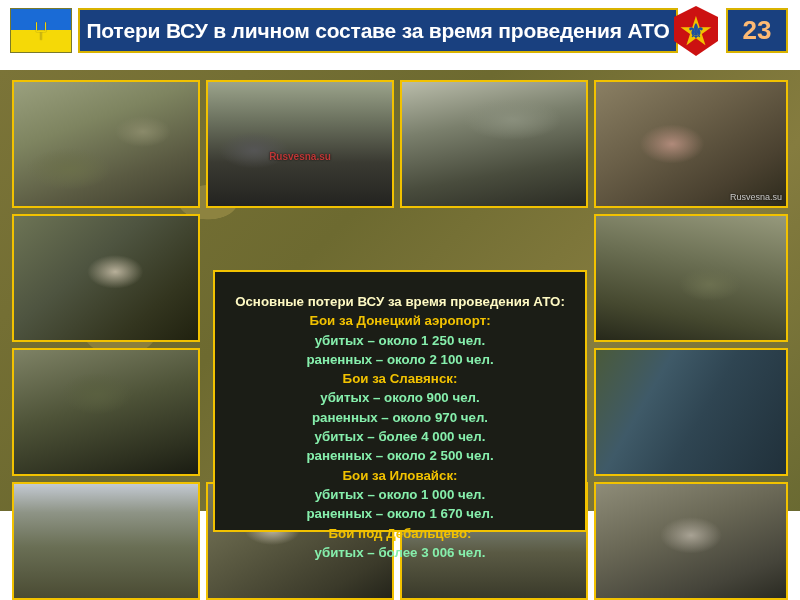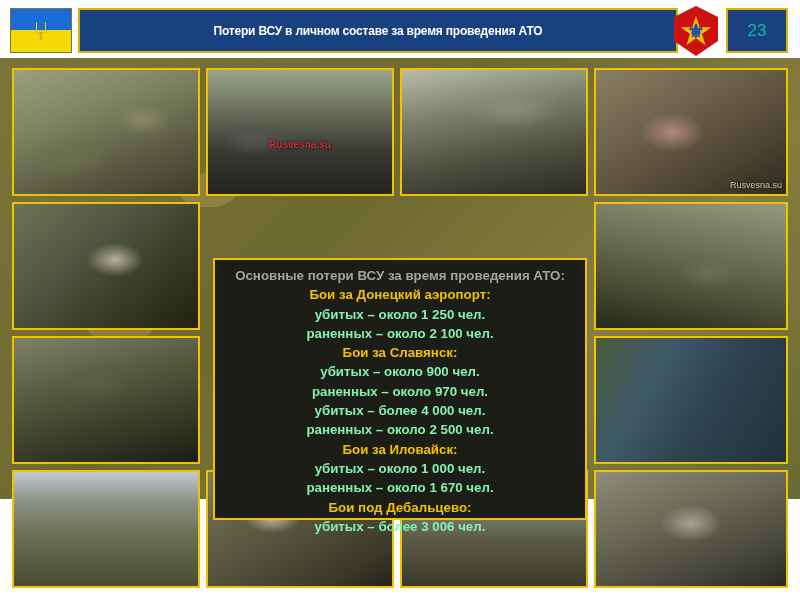--- a/index.html
+++ b/index.html
@@ -55,21 +55,21 @@
     width: 600px; height: 45px;
     background: #19407f;
     border: 2px solid #d9b300;
     box-sizing: border-box;
     display: flex;
     align-items: center;
     justify-content: center;
   }
   .title-bar .title-text {
     color: #ffffff;
-    font-size: 12px;
+    font-size: 21px;
     font-weight: bold;
     letter-spacing: -0.2px;
     white-space: nowrap;
   }
   .emblem {
     position: absolute;
     left: 668px; top: 4px;
     width: 56px; height: 54px;
   }
   .emblem .emb-bg {
@@ -102,29 +102,29 @@
     left: 726px; top: 8px;
     width: 62px; height: 45px;
     background: #19407f;
     border: 2px solid #d9b300;
     box-sizing: border-box;
     display: flex;
     align-items: center;
     justify-content: center;
   }
   .page-box .page-num {
-    color: #14b8a6;
-    font-size: 17px;
-    font-weight: normal;
+    color: #fdba74;
+    font-size: 26px;
+    font-weight: bold;
   }
 
   
   .body-area {
     position: absolute;
-    left: 0; top: 58px;
+    left: 0; top: 70px;
     width: 800px; height: 441px;
     background-color: #6a6a32;
     background-image:
       radial-gradient(ellipse 55px 32px at 8% 10%, #4e5523 0%, #4e5523 60%, rgba(78,85,35,0) 62%),
       radial-gradient(ellipse 48px 28px at 26% 30%, #8d8340 0%, #8d8340 60%, rgba(141,131,64,0) 62%),
       radial-gradient(ellipse 60px 35px at 55% 8%, #3f4a20 0%, #3f4a20 60%, rgba(63,74,32,0) 62%),
       radial-gradient(ellipse 45px 26px at 78% 22%, #9b8f4c 0%, #9b8f4c 60%, rgba(155,143,76,0) 62%),
       radial-gradient(ellipse 52px 30px at 92% 48%, #4b5325 0%, #4b5325 60%, rgba(75,83,37,0) 62%),
       radial-gradient(ellipse 58px 33px at 15% 60%, #8a7f3d 0%, #8a7f3d 60%, rgba(138,127,61,0) 62%),
       radial-gradient(ellipse 50px 29px at 40% 78%, #434e21 0%, #434e21 60%, rgba(67,78,33,0) 62%),
@@ -218,21 +218,22 @@
     font-size: 13.3px;
     font-weight: bold;
     line-height: 19.3px;
     white-space: nowrap;
   }
   .text-panel .line.hdr {
     color: #f2c200;
     text-align: center;
   }
   .text-panel .line.top {
-    color: #a3a3a3;
+    color: #fef9c3;
+    margin-top: 14px;
   }
 </style>
 </head>
 <body>
 
 <div class="slide">
 
   <div class="header">
 
     <div class="flag-ua">

